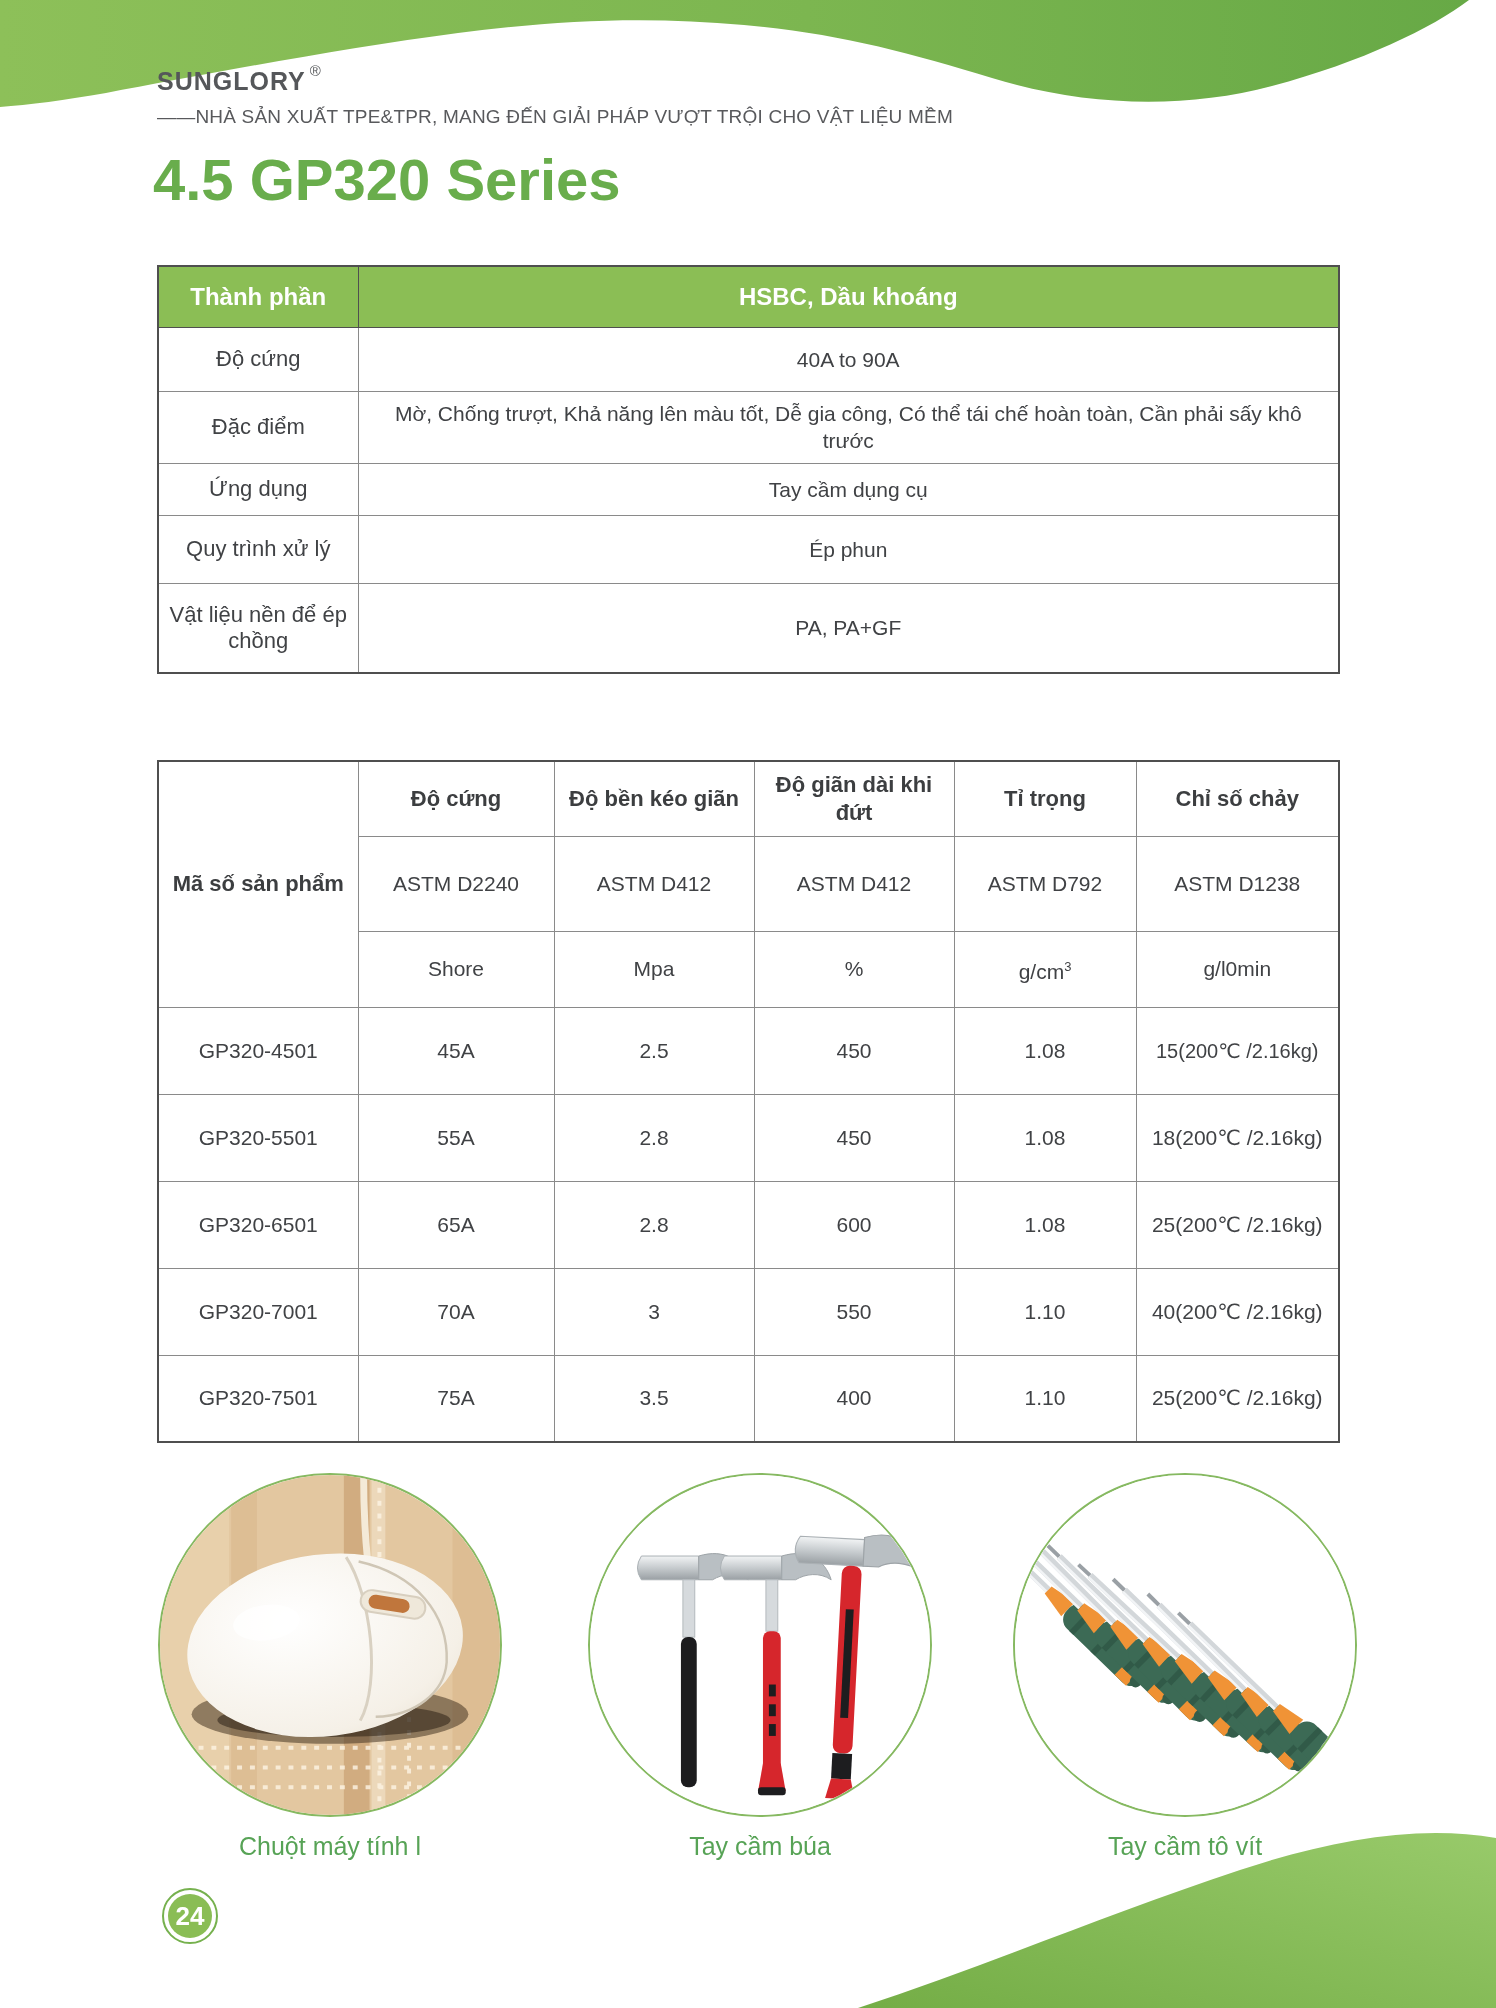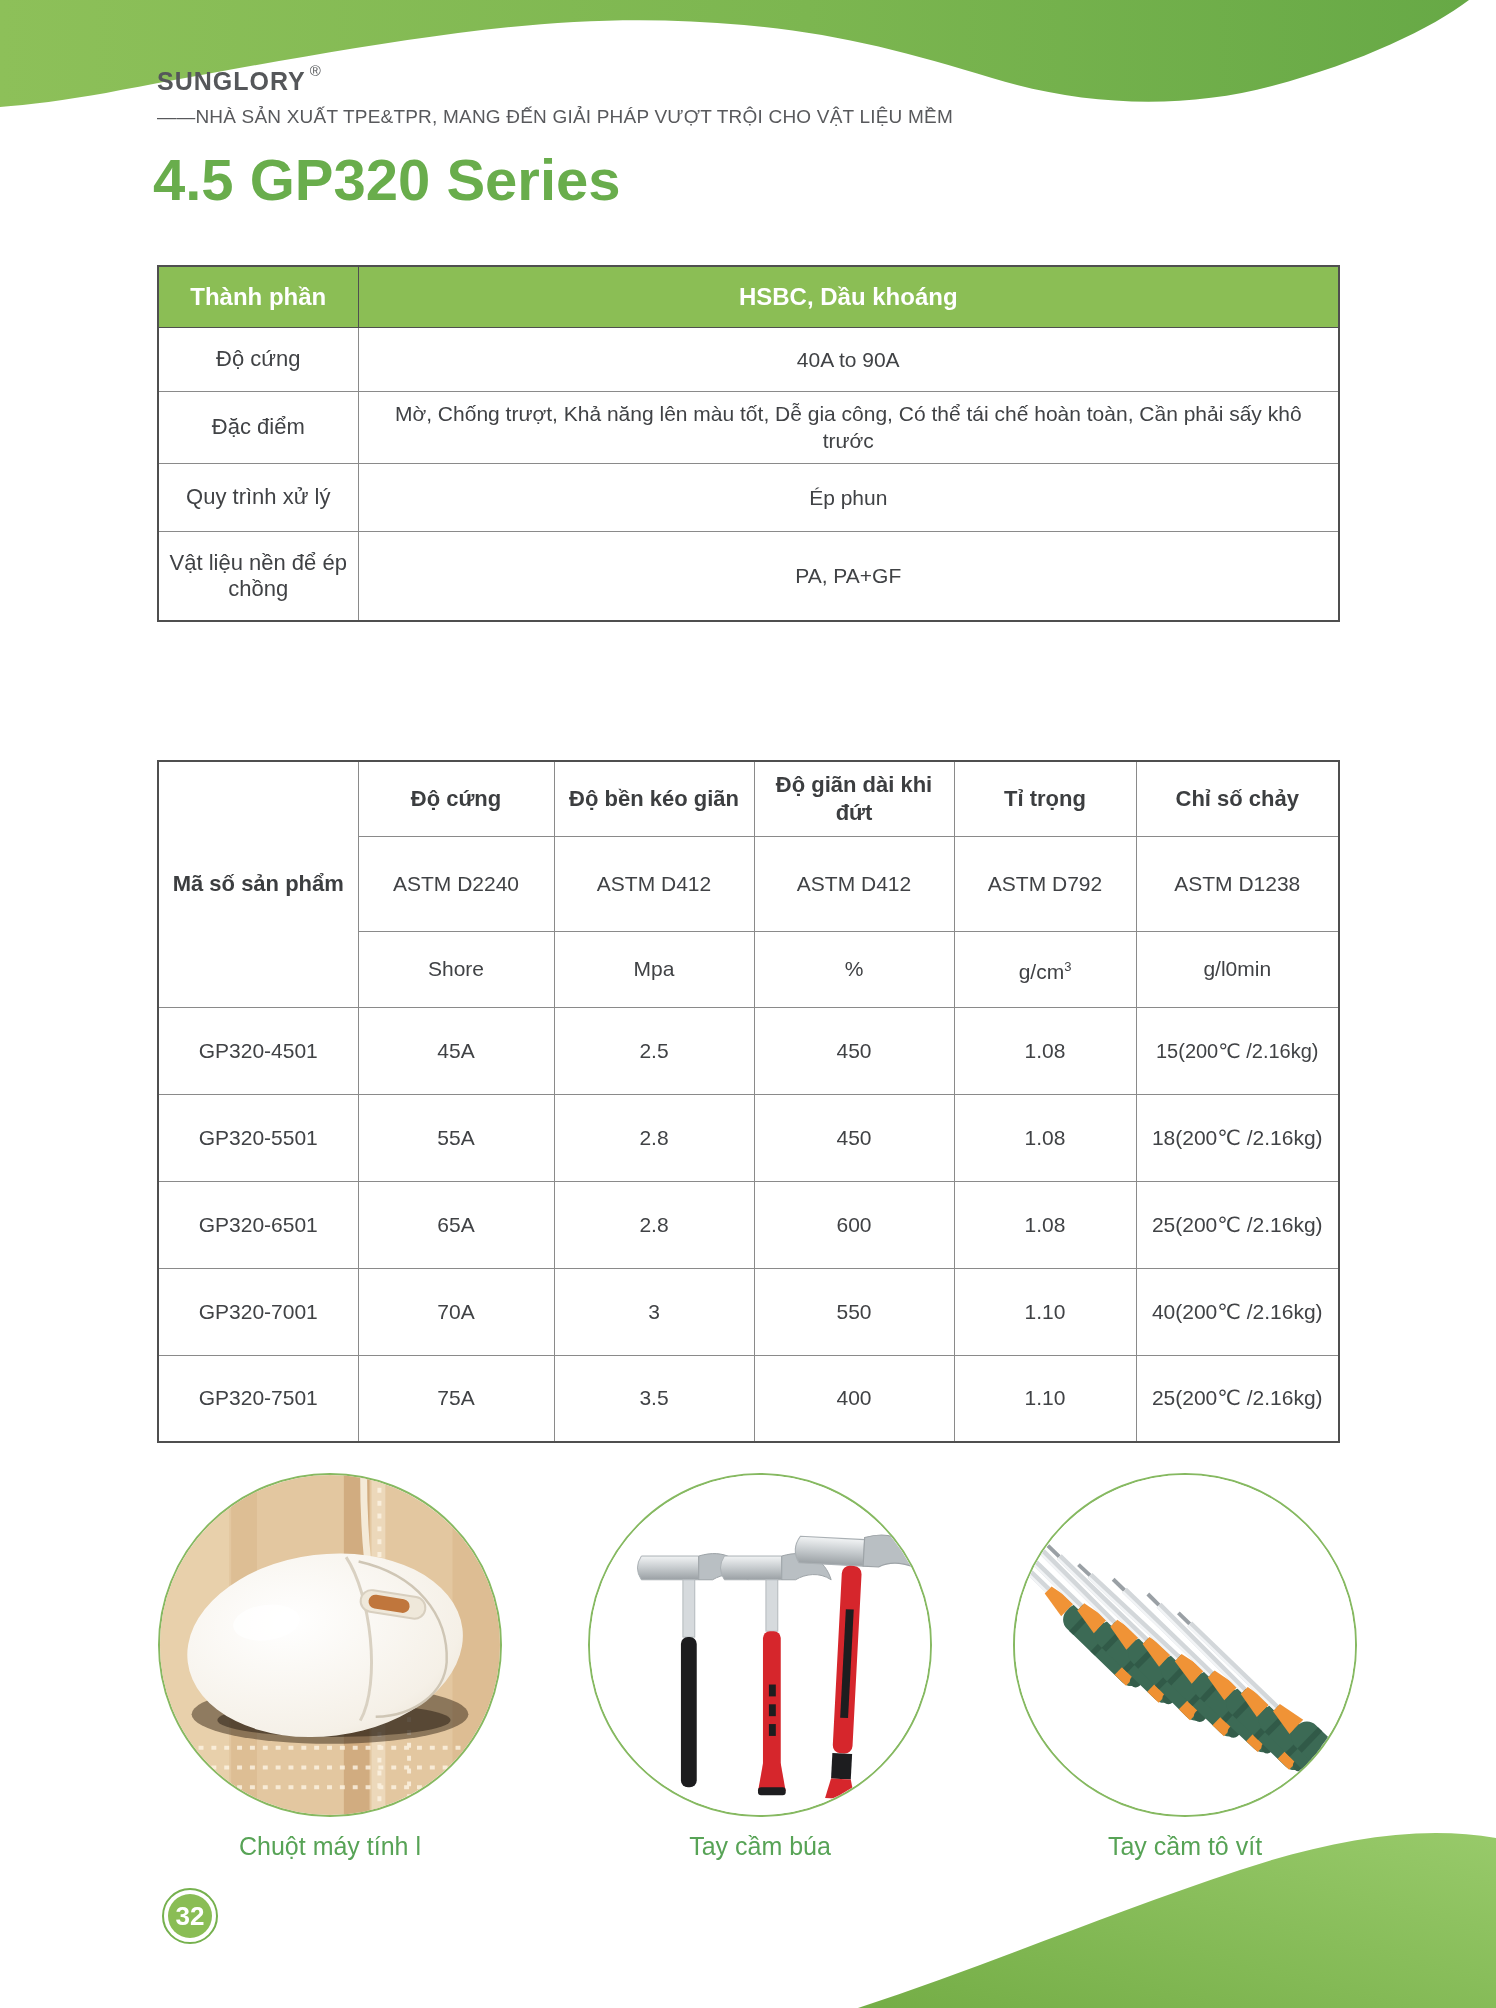--- a/index.html
+++ b/index.html
@@ -79,20 +79,24 @@
       <th>Thành phần</th>
       <th>HSBC, Dầu khoáng</th>
     </tr>
     <tr style="height:64px">
       <td class="lbl">Độ cứng</td>
       <td class="val">40A to 90A</td>
     </tr>
     <tr style="height:72px">
       <td class="lbl">Đặc điểm</td>
       <td class="val">Mờ, Chống trượt, Khả năng lên màu tốt, Dễ gia công, Có thể tái chế hoàn toàn, Cần phải sấy khô trước</td>
+    </tr>
+    <tr style="height:52px">
+      <td class="lbl">Ứng dụng</td>
+      <td class="val">Tay cầm dụng cụ</td>
     </tr>
     <tr style="height:68px">
       <td class="lbl">Quy trình xử lý</td>
       <td class="val">Ép phun</td>
     </tr>
     <tr style="height:90px">
       <td class="lbl">Vật liệu nền để ép chồng</td>
       <td class="val">PA, PA+GF</td>
     </tr>
   </tbody>
@@ -278,16 +282,16 @@
       <use href="#sdv" transform="translate(157,191) rotate(-46)"></use>
       <use href="#sdv" transform="translate(190,208) rotate(-47)"></use>
       <use href="#sdv" transform="translate(223,225) rotate(-46)"></use>
       <use href="#sdv" transform="translate(256,242) rotate(-45)"></use>
       <use href="#sdv" transform="translate(289,259) rotate(-46)"></use>
     </svg>
   </div>
   <div class="abs caption" style="left:1013px;top:1832px">Tay cầm tô vít</div>
 
   <div class="abs badge">
-    <div class="badge-inner">32</div>
+    <div class="badge-inner">24</div>
   </div>
 
 </div>
 
 </body></html>

